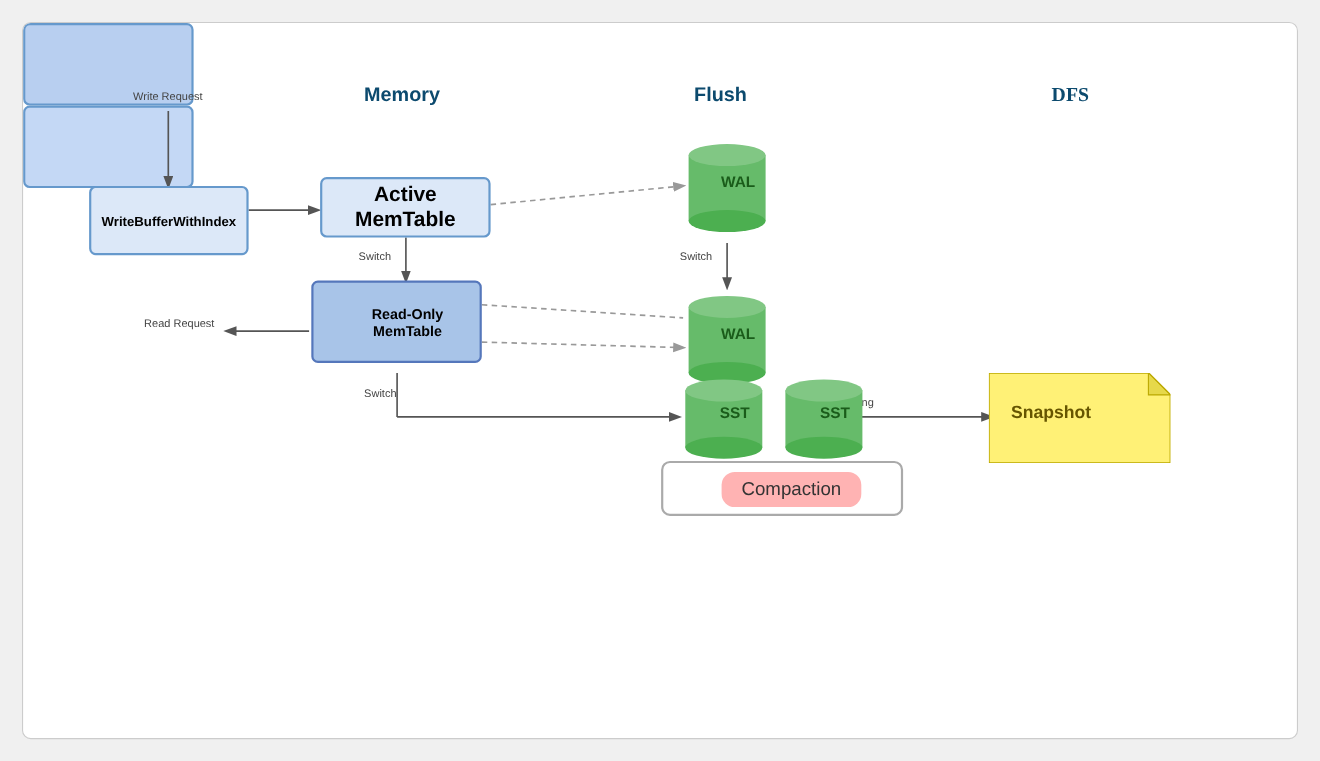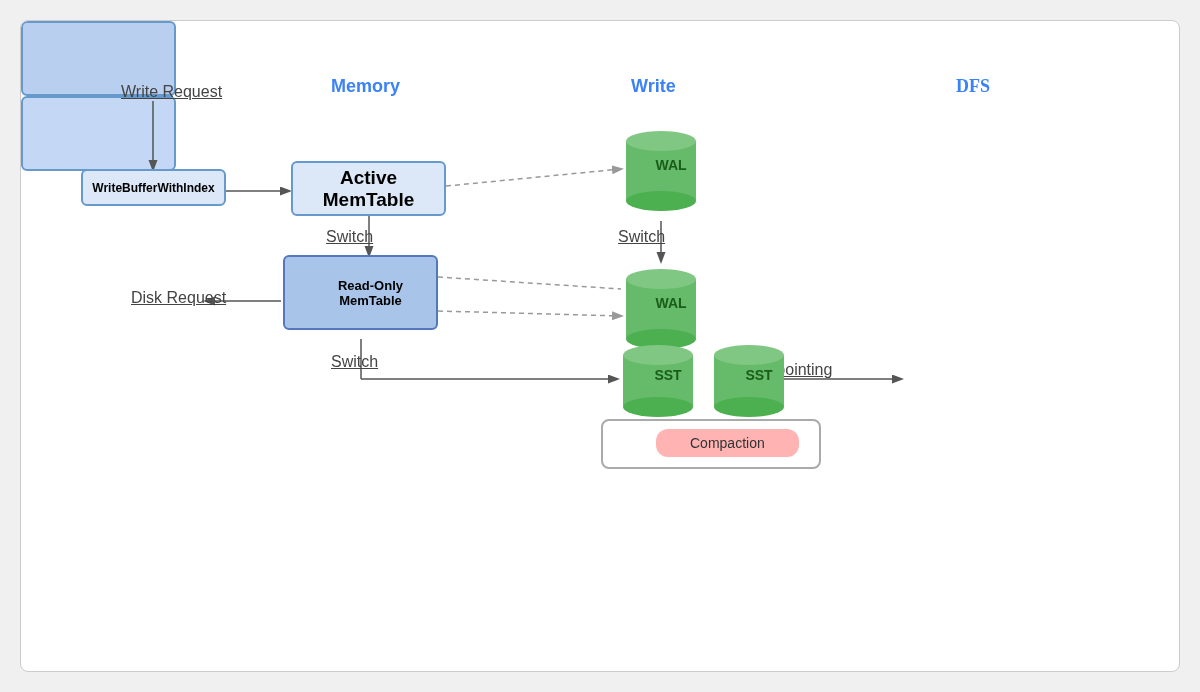--- a/index.html
+++ b/index.html
@@ -19,40 +19,40 @@
       border-radius: 8px;
       position: relative;
       overflow: hidden;
     }
 
     
     .section-label {
       position: absolute;
       font-weight: bold;
       font-size: 18px;
-      color: #3b82f6;
+      color: #0c4a6e;
     }
 
     
     .box {
       position: absolute;
       border-radius: 6px;
       display: flex;
       align-items: center;
       justify-content: center;
       text-align: center;
       font-weight: bold;
       font-size: 13px;
     }
 
     .write-buffer-box {
       left: 60px;
       top: 148px;
       width: 145px;
-      height: 37px;
+      height: 63px;
       background: #dce8f8;
       border: 2px solid #6699cc;
       font-size: 12px;
       font-weight: bold;
     }
 
     .active-memtable-box {
       left: 270px;
       top: 140px;
       width: 155px;
@@ -127,32 +127,31 @@
       font-weight: bold;
       font-size: 15px;
       color: #665500;
     }
 
     
     .compaction-box {
       position: absolute;
       background: #ffb3b3;
       border-radius: 12px;
-      padding: 6px 34px;
-      font-size: 14px;
+      padding: 6px 18px;
+      font-size: 17px;
       color: #333;
       border: none;
     }
 
     
     .arrow-label {
       position: absolute;
-      font-size: 16px;
+      font-size: 10px;
       color: #444;
-      text-decoration: underline;
     }
 
     
     .arrows-svg {
       position: absolute;
       top: 0; left: 0;
       width: 100%;
       height: 100%;
       pointer-events: none;
     }
@@ -189,26 +188,26 @@
       <marker id="arrow" markerWidth="8" markerHeight="8" refX="6" refY="3" orient="auto">
         <path d="M0,0 L0,6 L8,3 z" fill="#555"></path>
       </marker>
       <marker id="arrow-gray" markerWidth="8" markerHeight="8" refX="6" refY="3" orient="auto">
         <path d="M0,0 L0,6 L8,3 z" fill="#999"></path>
       </marker>
     </defs>
   </svg>
 
   <div class="section-label" style="left: 310px; top: 55px;">Memory</div>
-  <div class="section-label" style="left: 610px; top: 55px;">Write</div>
+  <div class="section-label" style="left: 610px; top: 55px;">Flush</div>
   <div class="section-label" style="left: 935px; top: 55px; font-family: Liberation Serif, serif;">DFS</div>
 
   <div class="arrow-label" style="left: 100px; top: 62px;">Write Request</div>
 
-  <div class="arrow-label" style="left: 110px; top: 268px;">Disk Request</div>
+  <div class="arrow-label" style="left: 110px; top: 268px;">Read Request</div>
 
   <div class="box write-buffer-box">
     <span>WriteBufferWithIndex</span>
   </div>
 
   <div class="box active-memtable-box">
     <span>Active MemTable</span>
   </div>
 
   <div class="readonly-memtable-box-back"></div>
@@ -264,14 +263,23 @@
     </svg>
     <span class="cylinder-label" style="position:absolute; top:20px; color:#1a5c1a; font-weight:bold; font-size:14px;">SST</span>
   </div>
 
   <div style="position:absolute; left: 580px; top: 398px; width: 220px; height: 50px; border: 2px solid #aaa; border-radius: 8px; background: transparent;">
   </div>
   <div class="compaction-box" style="left: 635px; top: 408px;">
     <span>Compaction</span>
   </div>
 
+  <div class="snapshot-shape" style="left: 878px; top: 318px; width: 165px; height: 82px;">
+    <svg width="165" height="82" viewBox="0 0 165 82">
+
+      <polygon points="0,0 145,0 165,20 165,82 0,82" fill="#fff176" stroke="#bba800" stroke-width="1.5"></polygon>
+
+      <polygon points="145,0 165,20 145,20" fill="#e6d84a" stroke="#bba800" stroke-width="1"></polygon>
+    </svg>
+    <span style="position:absolute; font-weight:bold; font-size:16px; color:#665500; z-index:1; top:28px; left:20px;">Snapshot</span>
+  </div>
 
 </div>
 
 </body></html>

